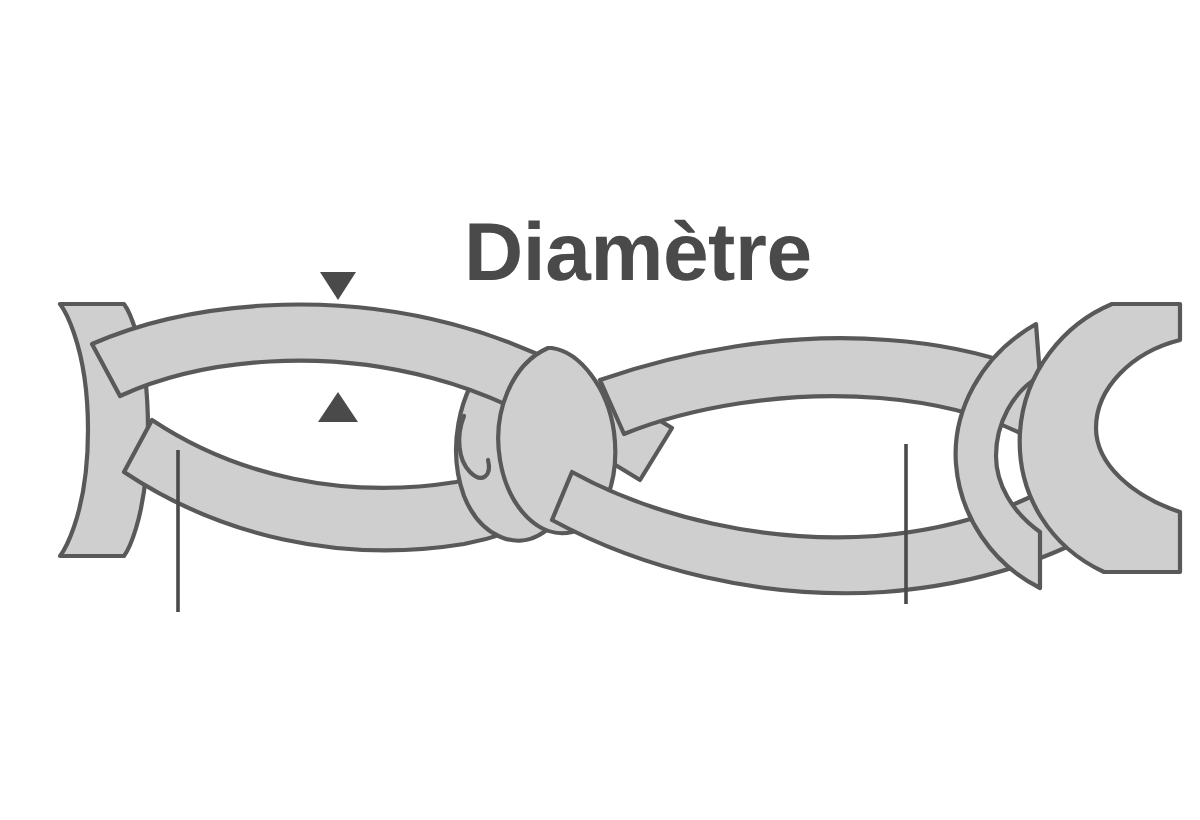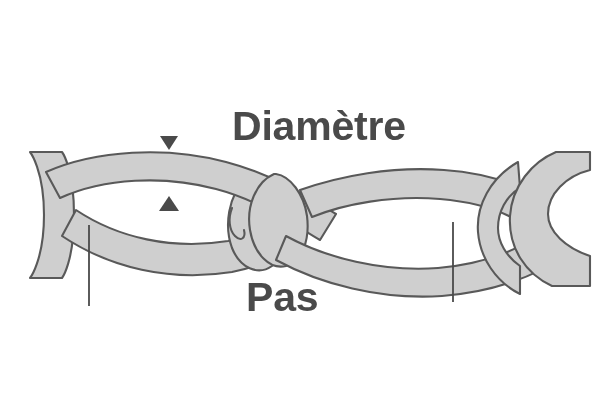--- a/index.html
+++ b/index.html
@@ -160,15 +160,14 @@
 
     <g fill="#4a4a4a">
       <polygon points="160,136 178,136 169,150"></polygon>
       <polygon points="169,196 179,211 159,211"></polygon>
     </g>
 
   </svg>
 
   <div class="label" id="label-diametre">Diamètre</div>
 
-  <div class="label" id="label-pas">Pas</div>
 
 </div>
 
 </body></html>

